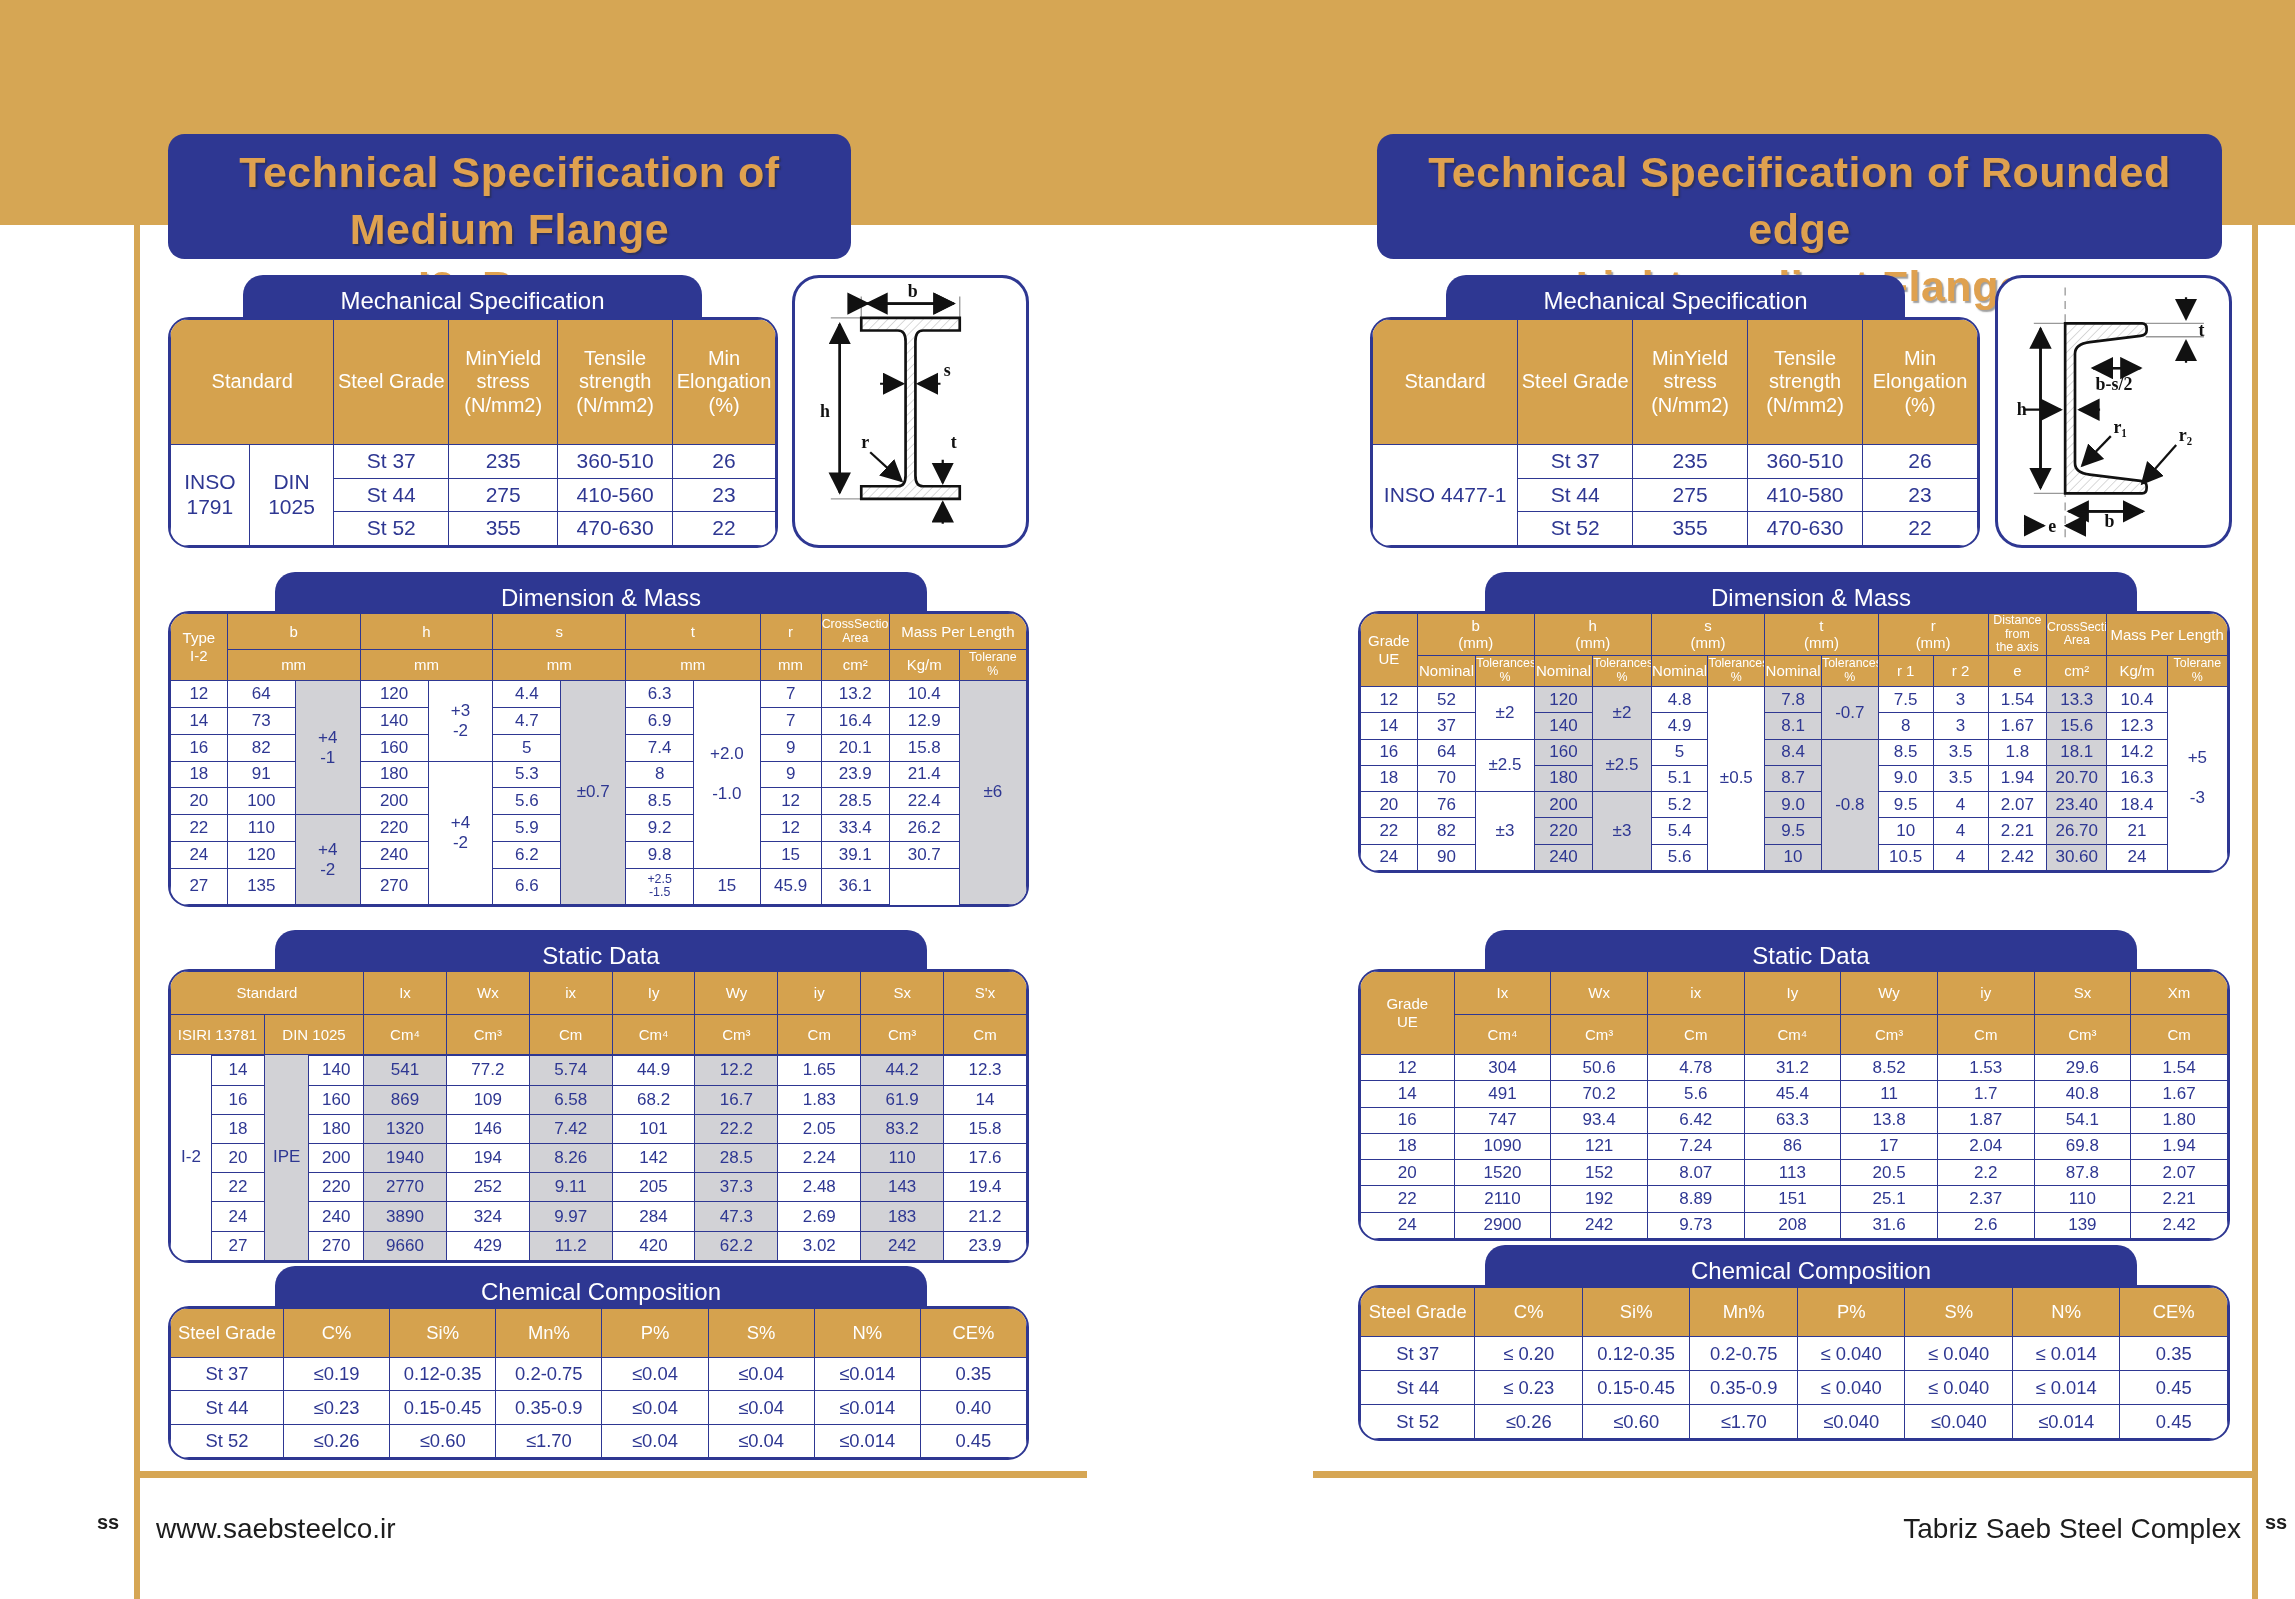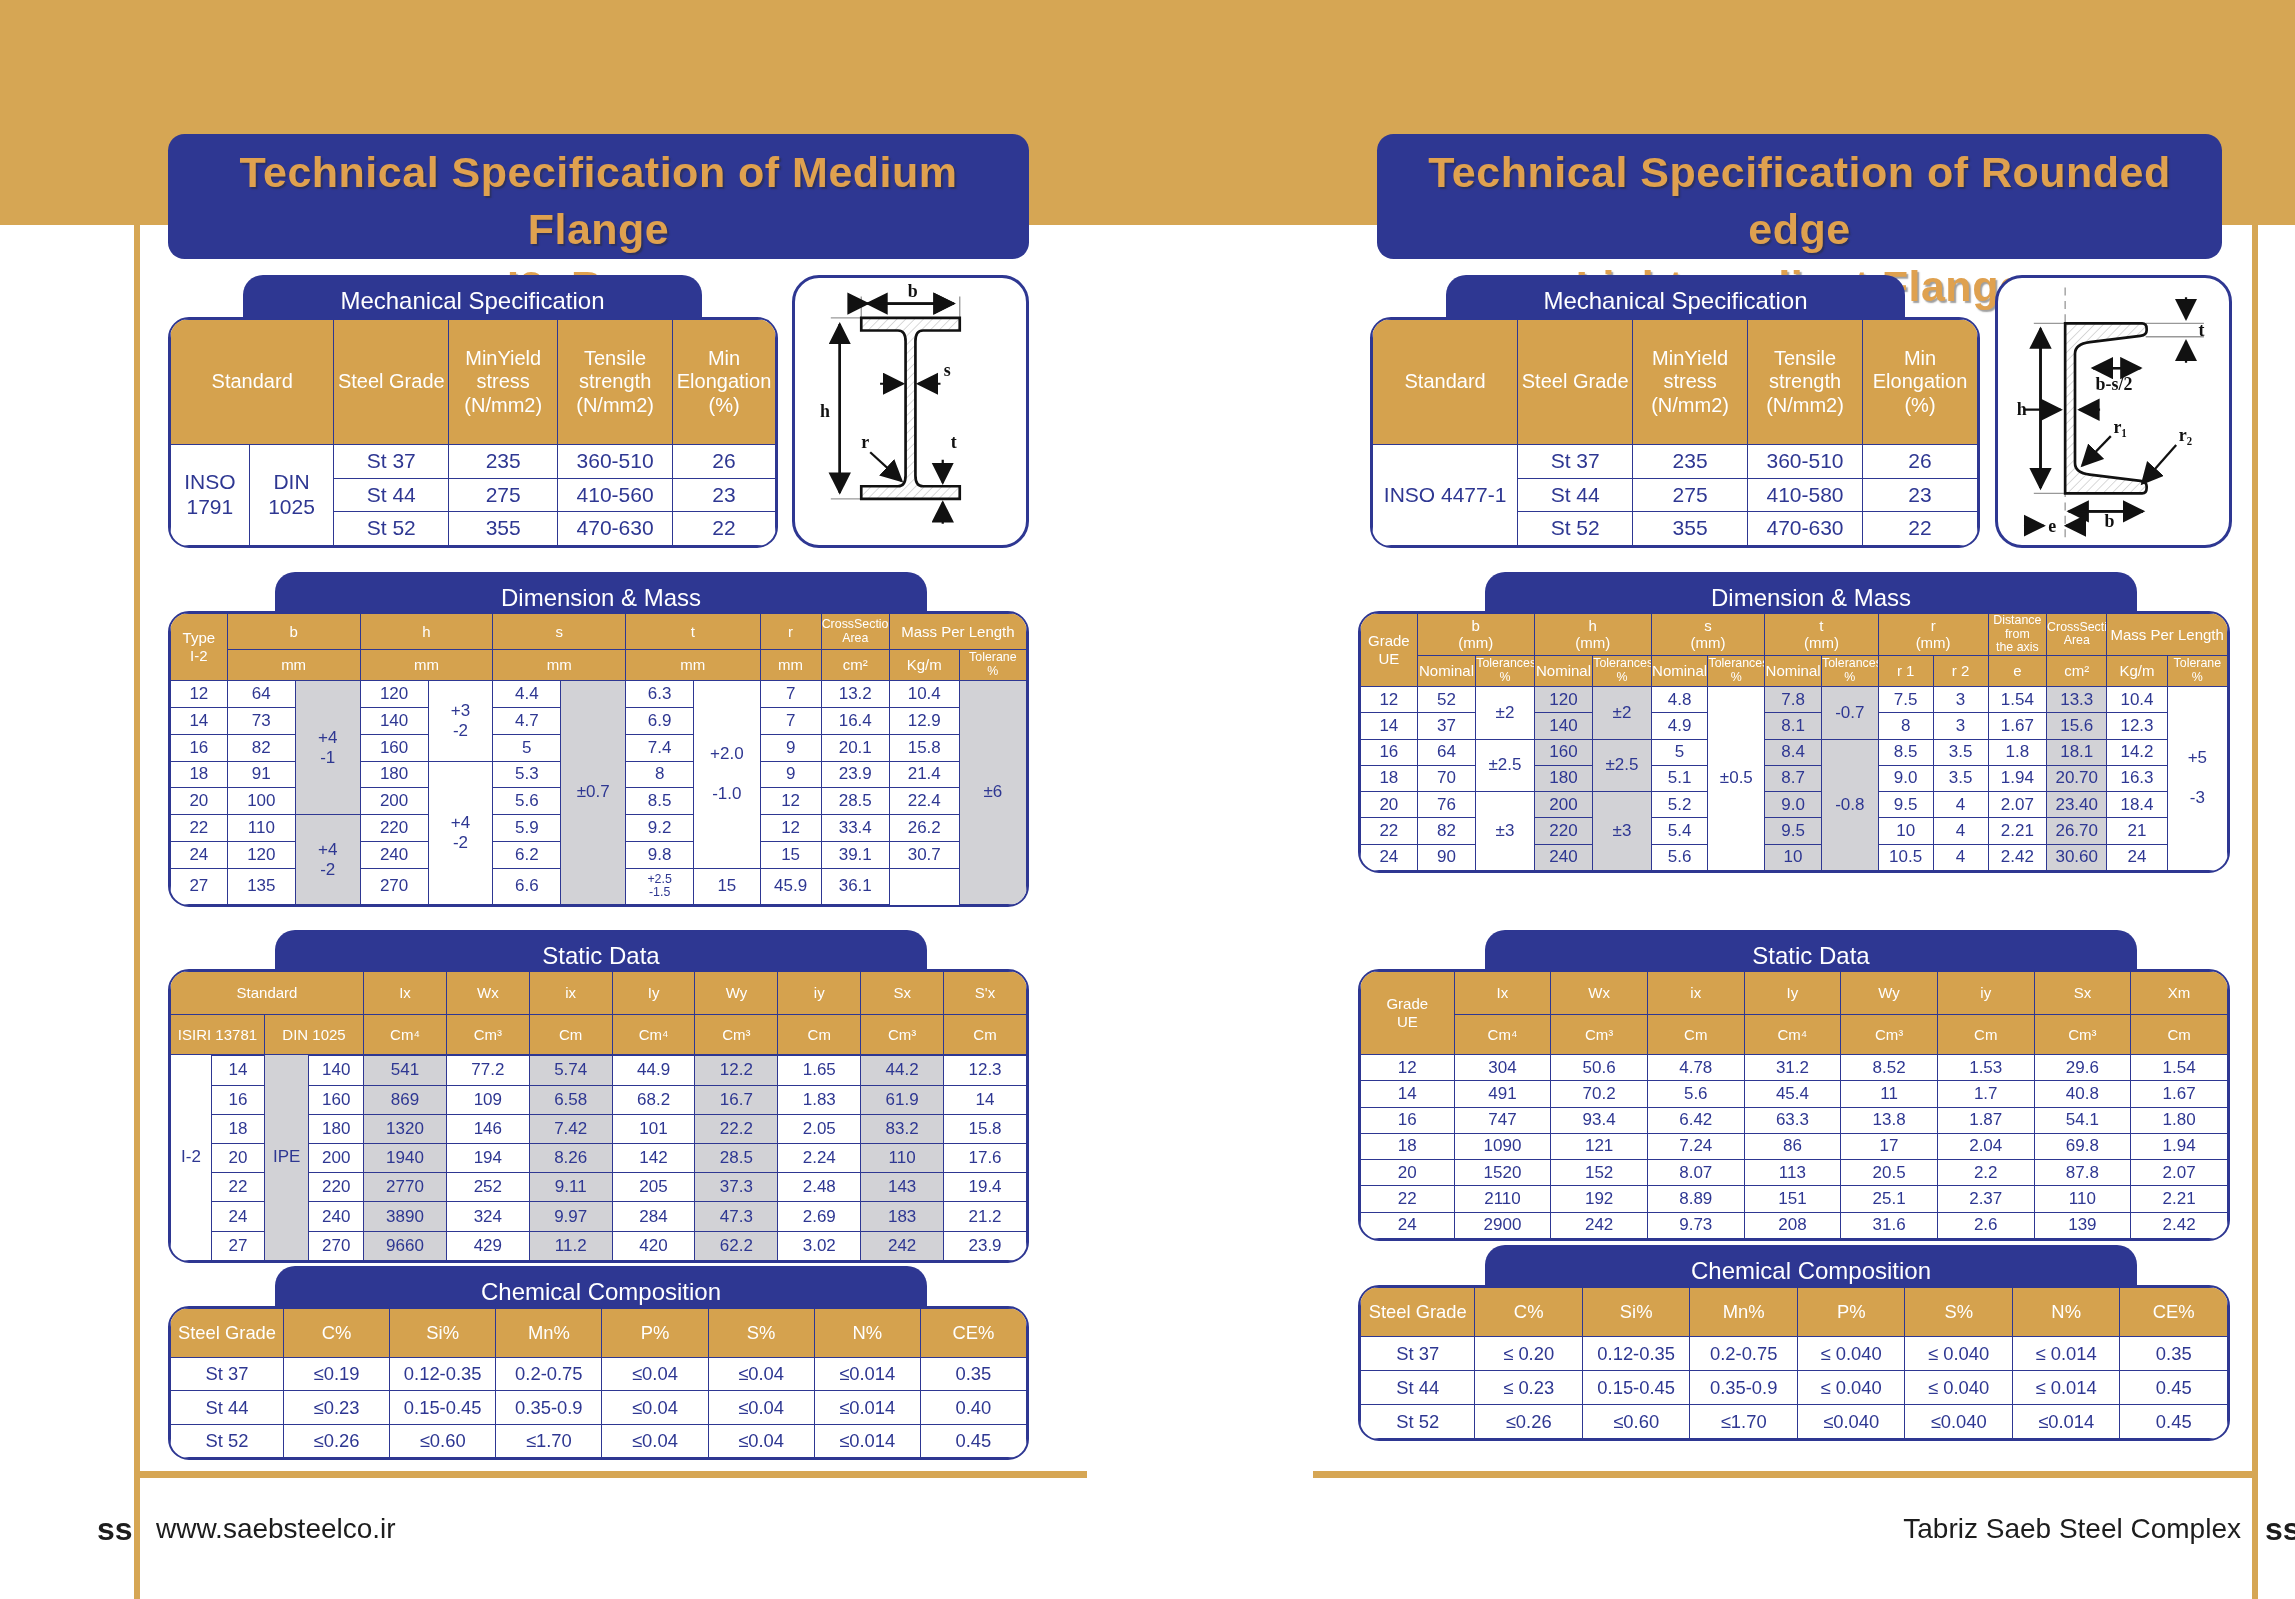--- a/index.html
+++ b/index.html
@@ -42,32 +42,32 @@
 
   .chem thead tr { height:49px; }
   .chem th { font-size:18.4px; }
   .chem td { font-size:18.4px; }
 
   .diag { position:absolute; background:#ffffff; border:3.2px solid #2E3792; border-radius:27px; overflow:hidden; }
   .diag svg { width:100%; height:100%; }
   .dlabel { font-family:"Liberation Serif", serif; font-weight:bold; font-size:40px; fill:#111111; }
 
   .foot { position:absolute; color:#1d1d1d; }
-  .foot.logo { font-weight:bold; font-size:32px; }
+  .foot.logo { font-weight:bold; font-size:20px; }
   .foot.txt  { font-size:28px; }
 </style>
 </head>
 <body>
 
 <div class="band"></div>
 <div class="vline" style="left:134px"></div>
 <div class="vline" style="left:2252px"></div>
 
 <section>
-  <div class="page-title" style="left:168px; top:134px; width:861px; height:125px">
+  <div class="page-title" style="left:168px; top:134px; width:683px; height:125px">
     <div>Technical  Specification of Medium Flange</div>
     <div>I2- Beam</div>
   </div>
 
   <div class="banner" style="left:243px; top:275px; width:459px">
     <span>Mechanical Specification</span>
   </div>
   <div class="twrap mech" style="left:168px; top:317px; width:610px; height:231px">
       <table>
         <colgroup>

